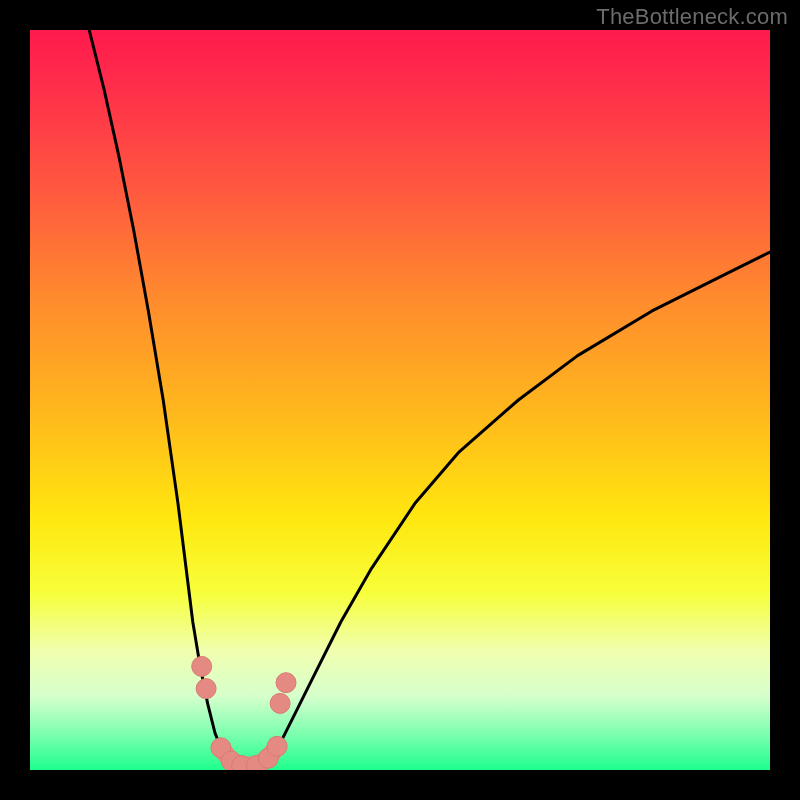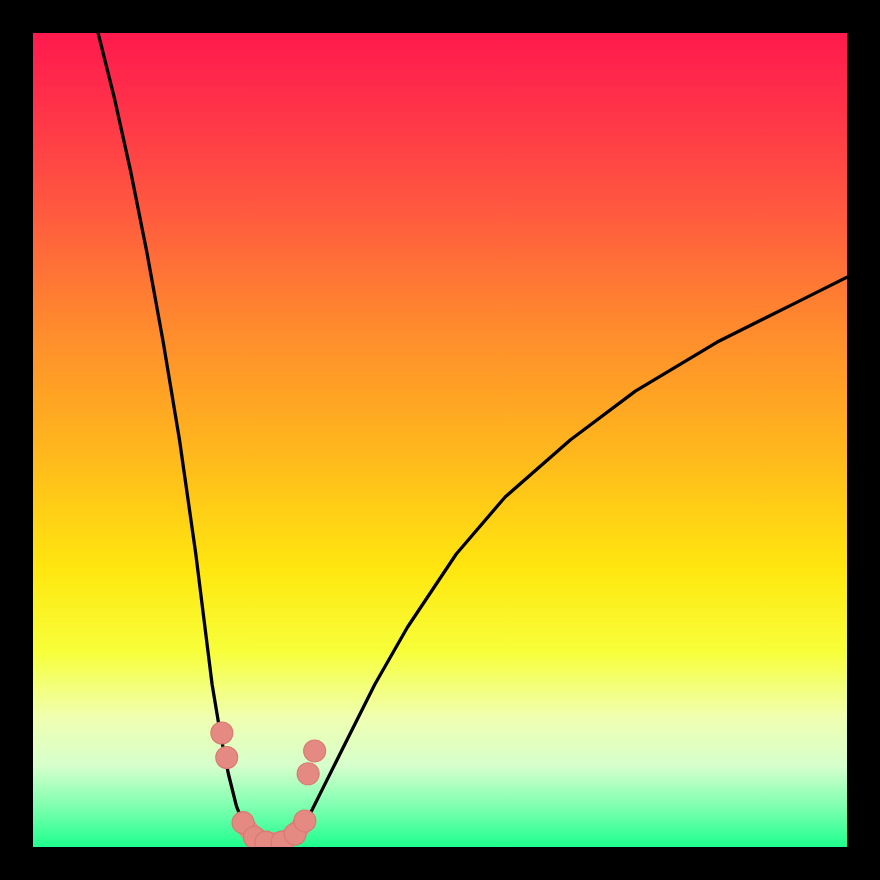--- a/index.html
+++ b/index.html
@@ -53,20 +53,21 @@
   svg {
     position: absolute;
     left: 0;
     top: 0;
   }
 </style>
 </head>
 <body>
 
 <div class="frame">
+  <div class="watermark">TheBottleneck.com</div>
 
   <div class="plot">
     <svg id="chart-svg" width="740" height="740" viewBox="0 0 740 740">
         <path d="M59.20 0.00 L74.00 59.20 L88.80 125.80 L103.60 199.80 L118.40 281.20 L133.20 370.00 L148.00 473.60 L155.40 532.80 L162.80 592.00 L170.20 636.40 L177.60 673.40 L185.00 703.00 L192.40 721.50 L199.80 732.60 L207.20 736.30" fill="none" stroke="#000000" stroke-width="3" stroke-linecap="round" stroke-linejoin="round"></path>
         <path d="M236.80 736.30 L244.20 725.20 L251.60 710.40 L266.40 680.80 L281.20 651.20 L310.80 592.00 L340.40 540.20 L384.80 473.60 L429.20 421.80 L488.40 370.00 L547.60 325.60 L621.60 281.20 L695.60 244.20 L740.00 222.00" fill="none" stroke="#000000" stroke-width="3" stroke-linecap="round" stroke-linejoin="round"></path>
         <path d="M207.20 736.30 L214.60 738.52 L222.00 739.26 L229.40 738.52 L236.80 736.30" fill="none" stroke="#000000" stroke-width="3" stroke-linecap="round" stroke-linejoin="round"></path>
         <g>
           <path d="M190.92 717.80 L201.28 731.12 L211.64 735.56 L226.44 735.56 L238.28 728.16 L247.16 716.32" fill="none" stroke="#e58a82" stroke-width="18" stroke-linecap="round"></path>
           <circle cx="171.68" cy="636.40" r="10" fill="#e58a82" stroke="#d97a72" stroke-width="1"></circle>
           <circle cx="176.12" cy="658.60" r="10" fill="#e58a82" stroke="#d97a72" stroke-width="1"></circle>

